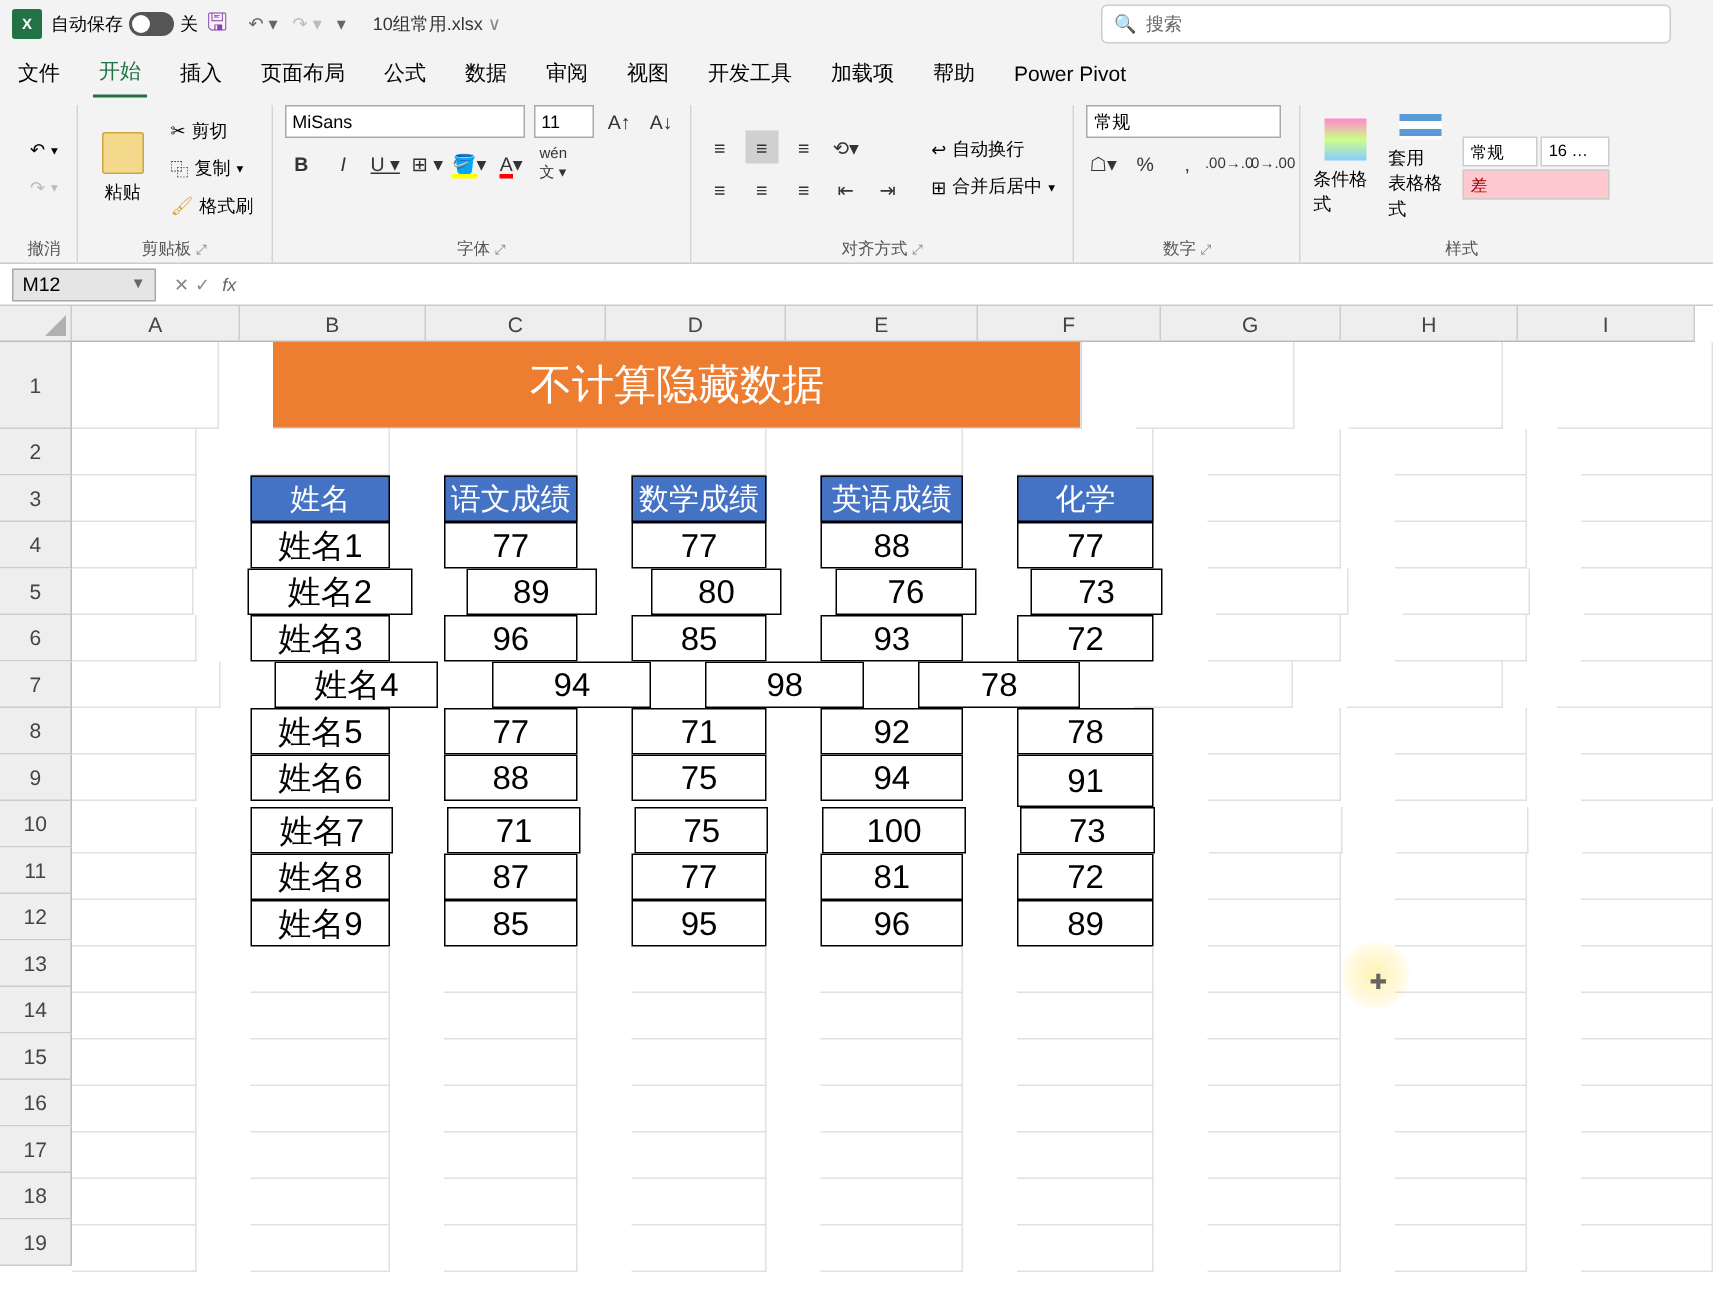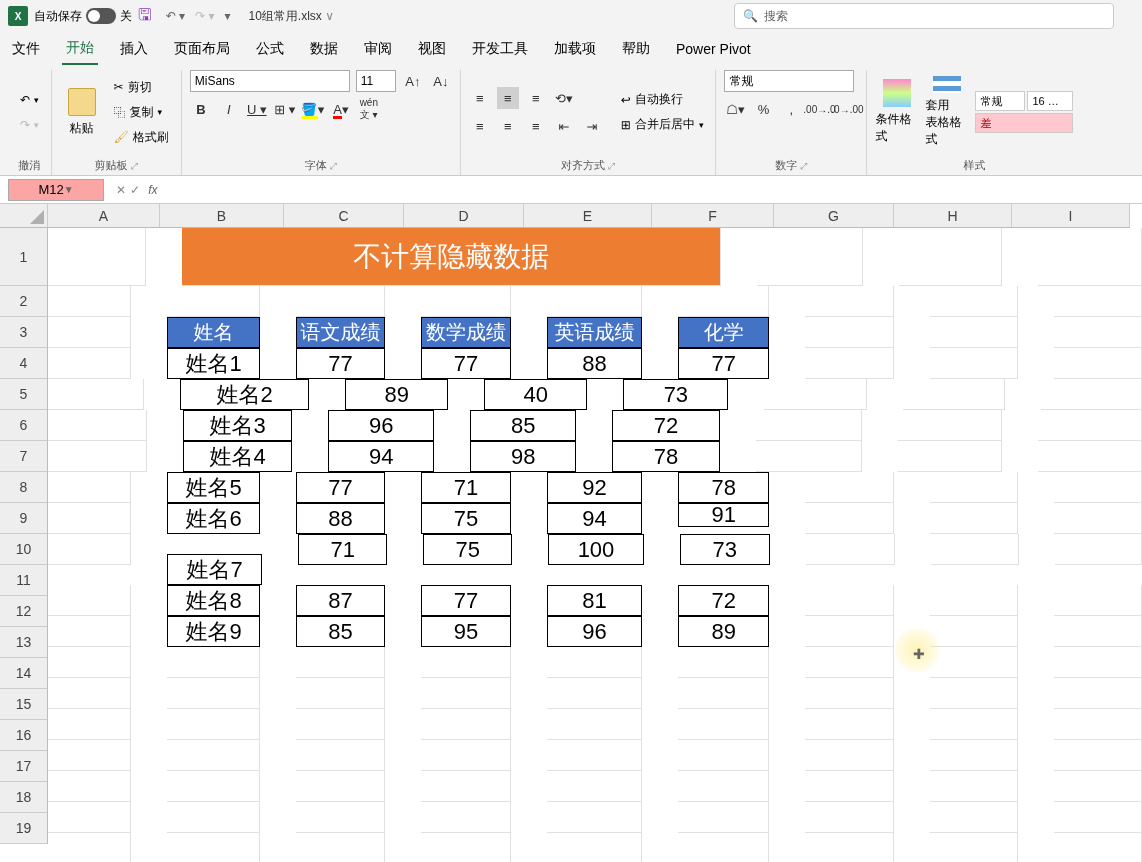--- a/index.html
+++ b/index.html
@@ -38,21 +38,21 @@
 .icon-btn.bold { font-weight: bold; }
 .icon-btn.italic { font-style: italic; }
 .icon-btn.underline { text-decoration: underline; }
 .num-select { width: 130px; height: 22px; border: 1px solid #aaa; font-size: 12px; padding: 0 4px; background: #fff; }
 .style-swatch { width: 50px; height: 20px; font-size: 11px; display: flex; align-items: center; padding: 0 4px; }
 .style-swatch.normal { background: #fff; border: 1px solid #ccc; }
 .style-swatch.bad { background: #ffc7ce; color: #9c0006; border: 1px solid #ccc; }
 
 
 .formula-bar { display: flex; align-items: center; height: 28px; background: #fff; border-bottom: 1px solid #ccc; }
-.name-box { width: 96px; height: 22px; border: 1px solid #aaa; margin: 0 8px; font-size: 13px; padding: 0 6px; display: flex; align-items: center; justify-content: center; background: #fca5a5; }
+.name-box { width: 96px; height: 22px; border: 1px solid #aaa; margin: 0 8px; font-size: 13px; padding: 0 6px; display: flex; align-items: center; justify-content: space-between; background: #e5e5e5; }
 .name-box .caret { font-size: 10px; color: #666; }
 .fx-btns { display: flex; align-items: center; gap: 4px; padding: 0 4px; color: #888; font-size: 12px; }
 .fx-label { font-style: italic; color: #666; margin-left: 4px; }
 .formula-input { flex: 1; height: 22px; padding: 0 6px; border: none; }
 
 
 .grid-wrapper { position: relative; background: #fff; height: 660px; }
 .select-all { position: absolute; top: 0; left: 0; width: 48px; height: 24px; background: #eee; border-right: 1px solid #ccc; border-bottom: 1px solid #bbb; }
 .select-all::after { content: ""; position: absolute; right: 3px; bottom: 3px; border: 7px solid transparent; border-right-color: #b0b0b0; border-bottom-color: #b0b0b0; }
 .col-headers { position: absolute; top: 0; left: 48px; right: 0; height: 24px; display: flex; }
@@ -329,31 +329,33 @@
         <div class="cell data-cell" style="width: 128px; height: 31px;">88</div>
         <div class="cell data-cell" style="width: 122px; height: 31px;">77</div>
         <div class="cell" style="width: 120px; height: 31px;"></div>
         <div class="cell" style="width: 118px; height: 31px;"></div>
         <div class="cell" style="width: 118px; height: 31px;"></div>
       </div>
       <div class="cell-row">
         <div class="cell" style="width: 112px; height: 31px;"></div>
         <div class="cell data-cell" style="width: 150px; height: 31px;">姓名2</div>
         <div class="cell data-cell" style="width: 120px; height: 31px;">89</div>
-        <div class="cell data-cell" style="width: 120px; height: 31px;">40</div>
+        <div class="cell data-cell" style="width: 120px; height: 31px;">80</div>
+        <div class="cell data-cell" style="width: 128px; height: 31px;">76</div>
         <div class="cell data-cell" style="width: 122px; height: 31px;">73</div>
         <div class="cell" style="width: 120px; height: 31px;"></div>
         <div class="cell" style="width: 118px; height: 31px;"></div>
         <div class="cell" style="width: 118px; height: 31px;"></div>
       </div>
       <div class="cell-row">
         <div class="cell" style="width: 112px; height: 31px;"></div>
         <div class="cell data-cell" style="width: 124px; height: 31px;">姓名3</div>
         <div class="cell data-cell" style="width: 120px; height: 31px;">96</div>
         <div class="cell data-cell" style="width: 120px; height: 31px;">85</div>
+        <div class="cell data-cell" style="width: 128px; height: 31px;">93</div>
         <div class="cell data-cell" style="width: 122px; height: 31px;">72</div>
         <div class="cell" style="width: 120px; height: 31px;"></div>
         <div class="cell" style="width: 118px; height: 31px;"></div>
         <div class="cell" style="width: 118px; height: 31px;"></div>
       </div>
       <div class="cell-row">
         <div class="cell" style="width: 112px; height: 31px;"></div>
         <div class="cell data-cell" style="width: 124px; height: 31px;">姓名4</div>
         <div class="cell data-cell" style="width: 120px; height: 31px;">94</div>
         <div class="cell data-cell" style="width: 120px; height: 31px;">98</div>
@@ -372,28 +374,28 @@
         <div class="cell" style="width: 120px; height: 31px;"></div>
         <div class="cell" style="width: 118px; height: 31px;"></div>
         <div class="cell" style="width: 118px; height: 31px;"></div>
       </div>
       <div class="cell-row">
         <div class="cell" style="width: 112px; height: 31px;"></div>
         <div class="cell data-cell" style="width: 124px; height: 31px;">姓名6</div>
         <div class="cell data-cell" style="width: 120px; height: 31px;">88</div>
         <div class="cell data-cell" style="width: 120px; height: 31px;">75</div>
         <div class="cell data-cell" style="width: 128px; height: 31px;">94</div>
-        <div class="cell data-cell" style="width: 122px; height: 24px;">91</div>
-        <div class="cell" style="width: 120px; height: 31px;"></div>
-        <div class="cell" style="width: 118px; height: 31px;"></div>
-        <div class="cell" style="width: 118px; height: 31px;"></div>
-      </div>
-      <div class="cell-row">
-        <div class="cell" style="width: 112px; height: 31px;"></div>
-        <div class="cell data-cell" style="width: 128px; height: 31px; margin-top: 20px;">姓名7</div>
+        <div class="cell data-cell" style="width: 122px; height: 35px;">91</div>
+        <div class="cell" style="width: 120px; height: 31px;"></div>
+        <div class="cell" style="width: 118px; height: 31px;"></div>
+        <div class="cell" style="width: 118px; height: 31px;"></div>
+      </div>
+      <div class="cell-row">
+        <div class="cell" style="width: 112px; height: 31px;"></div>
+        <div class="cell data-cell" style="width: 128px; height: 31px;">姓名7</div>
         <div class="cell data-cell" style="width: 120px; height: 31px;">71</div>
         <div class="cell data-cell" style="width: 120px; height: 31px;">75</div>
         <div class="cell data-cell" style="width: 128px; height: 31px;">100</div>
         <div class="cell data-cell" style="width: 122px; height: 31px;">73</div>
         <div class="cell" style="width: 120px; height: 31px;"></div>
         <div class="cell" style="width: 118px; height: 31px;"></div>
         <div class="cell" style="width: 118px; height: 31px;"></div>
       </div>
       <div class="cell-row">
         <div class="cell" style="width: 112px; height: 31px;"></div>

